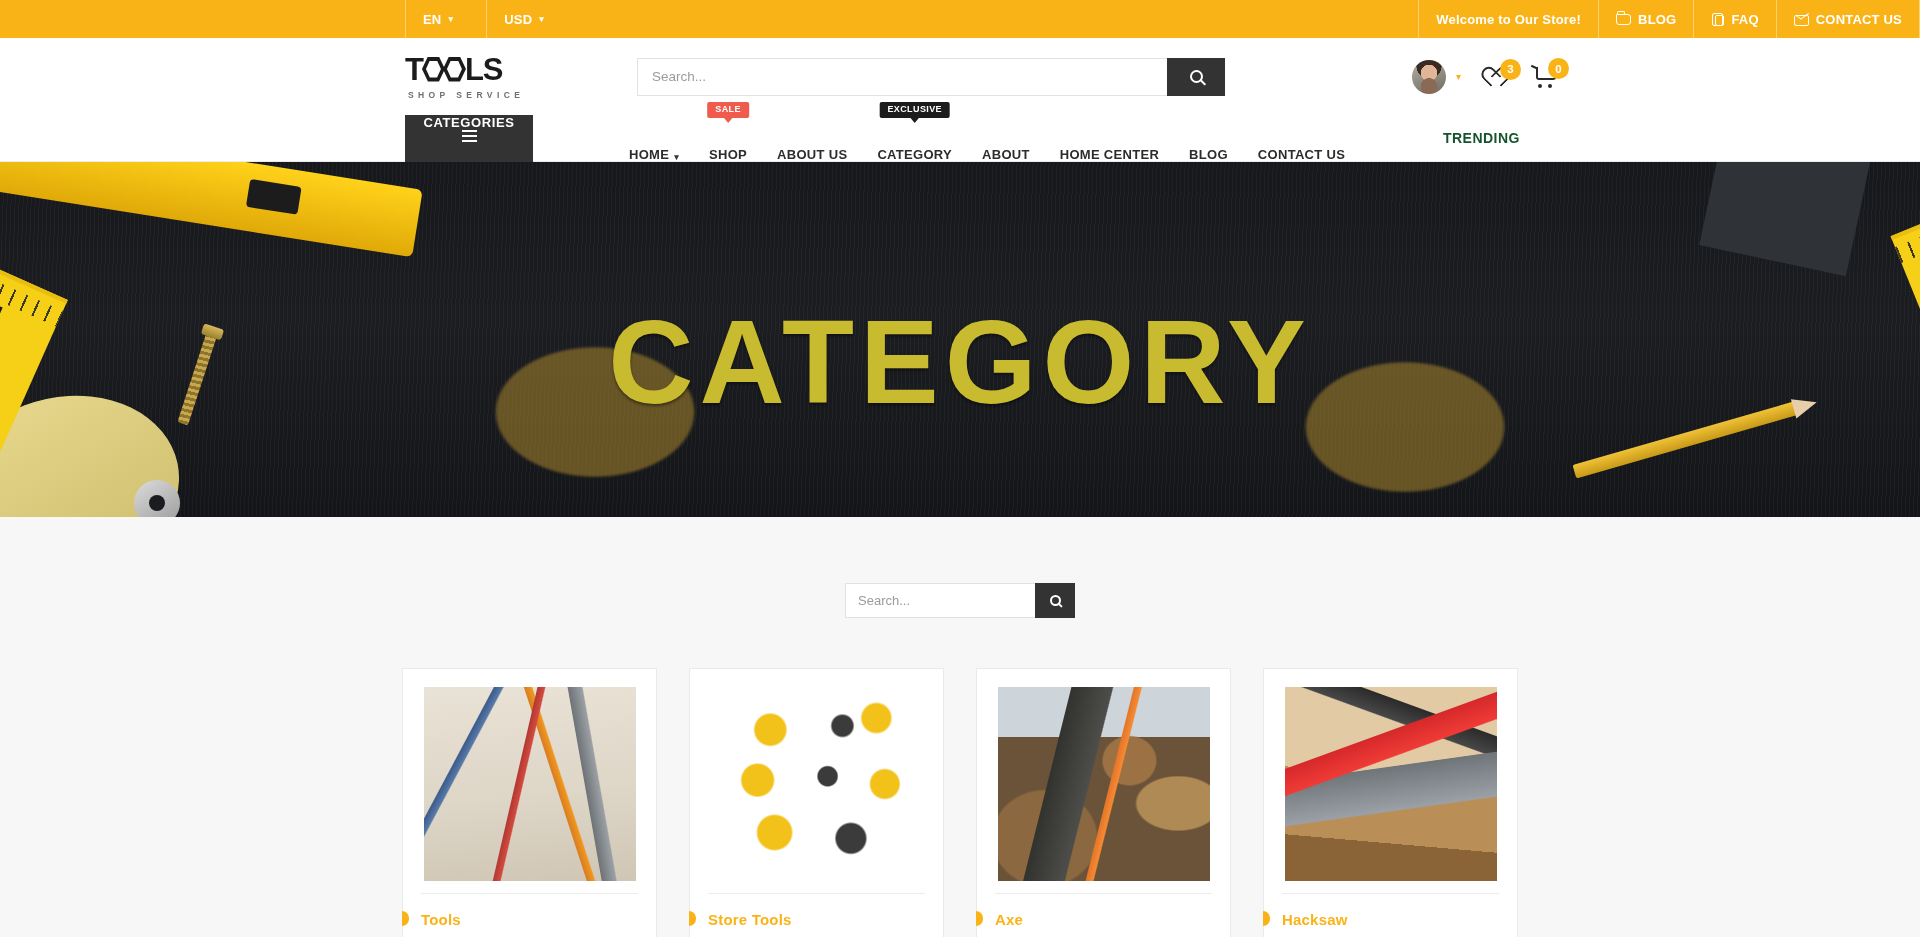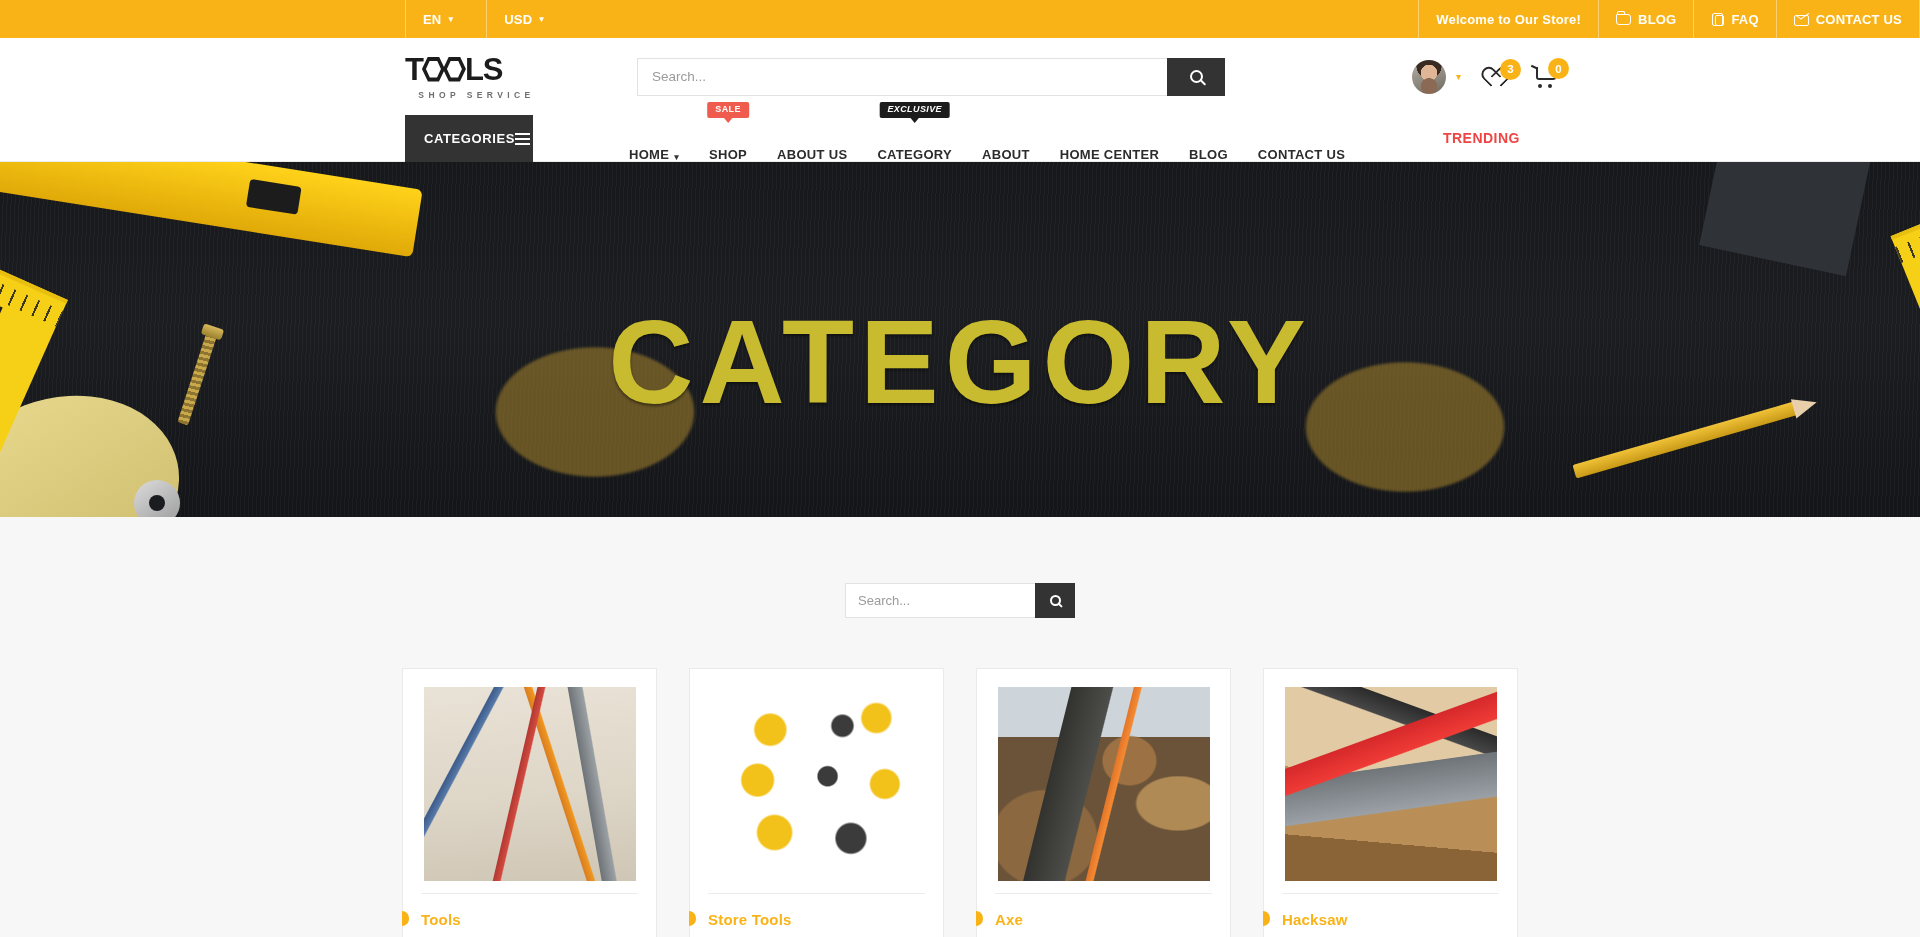--- a/index.html
+++ b/index.html
@@ -56,21 +56,21 @@
     clip-path: polygon(26% 0, 74% 0, 100% 50%, 74% 100%, 26% 100%, 0 50%);
     position: relative;
   }
   .hexo::after {
     content: ""; position: absolute; inset: 4px 4px;
     background: #fff;
     clip-path: polygon(26% 0, 74% 0, 100% 50%, 74% 100%, 26% 100%, 0 50%);
   }
   .logo-sub {
     font-size: 8.5px; letter-spacing: 4.4px; color: #6f6f6f;
-    margin-top: 5px; font-weight: 600; text-align: center; padding-left: 3px;
+    margin-top: 5px; font-weight: 600; text-align: left; padding-left: 3px;
   }
   .searchwrap { margin-left: 92px; display: flex; height: 38px; }
   .searchwrap input {
     width: 530px; height: 38px; border: 1px solid #e2e2e2; border-right: none;
     padding: 0 14px; font-size: 13.5px; color: #555;
     font-family: "Liberation Sans", sans-serif; outline: none;
   }
   .searchwrap input::placeholder { color: #9b9b9b; }
   .search-btn {
     width: 58px; height: 38px; background: #333; border: none;
@@ -118,21 +118,21 @@
   }
   .cart-wheels { position:absolute; bottom:-2px; left:5px; width:14px; display:flex; justify-content:space-between;}
   .cart-wheels i { width:4px; height:4px; border-radius:50%; background:#2b2b2b; display:block;}
 
   
   .nav { height: 47px; background: #fff; border-bottom: 1px solid #ececec; display: flex; position: relative; }
   .cat-btn {
     margin-left: 405px; width: 128px; background: #333; color: #fff;
     display: flex; align-items: center; justify-content: flex-start;
     padding: 0 19px; font-size: 13px; font-weight: 700; letter-spacing: .6px;
-    cursor: pointer; height: 47px;
+    cursor: pointer; height: 47px; flex-direction: column;
   }
   .burger { display: flex; flex-direction: column; gap: 3px; }
   .burger i { display: block; width: 15px; height: 2px; background: #fff; }
   .menu { display: flex; align-items: center; margin-left: 81px; }
   .menu-item {
     position: relative; padding: 0 15px; height: 47px;
     display: flex; align-items: flex-end; gap: 5px;
     font-size: 13px; font-weight: 700; color: #2c2c2c; letter-spacing: .3px;
     cursor: pointer; white-space: nowrap;
   }
@@ -143,23 +143,23 @@
     letter-spacing: .4px; border-radius: 2px; line-height: 1;
   }
   .nbadge::after {
     content: ""; position: absolute; bottom: -5px; left: 50%; margin-left: -5px;
     border-left: 5px solid transparent; border-right: 5px solid transparent;
     border-top: 6px solid currentColor;
   }
   .nbadge.sale { background: #ef5b4c; color: #ef5b4c; }
   .nbadge.sale span { color: #fff; }
   .nbadge.exclusive { background: #1c1c1c; color: #1c1c1c; }
-  .nbadge.exclusive span { color: #fff; font-style: italic; }
+  .nbadge.exclusive span { color: #fff; }
   .trending {
-    margin-left: auto; margin-right: 400px; color: #ef4444;
+    margin-left: auto; margin-right: 400px; color: #14532d;
     font-size: 14px; font-weight: 700; letter-spacing: .5px;
     display: flex; align-items: center; cursor: pointer;
   }
 
   
   .hero {
     height: 355px; position: relative; overflow: hidden;
     background: #14161a;
   }
   .hero-bg { position: absolute; inset: 0; }

